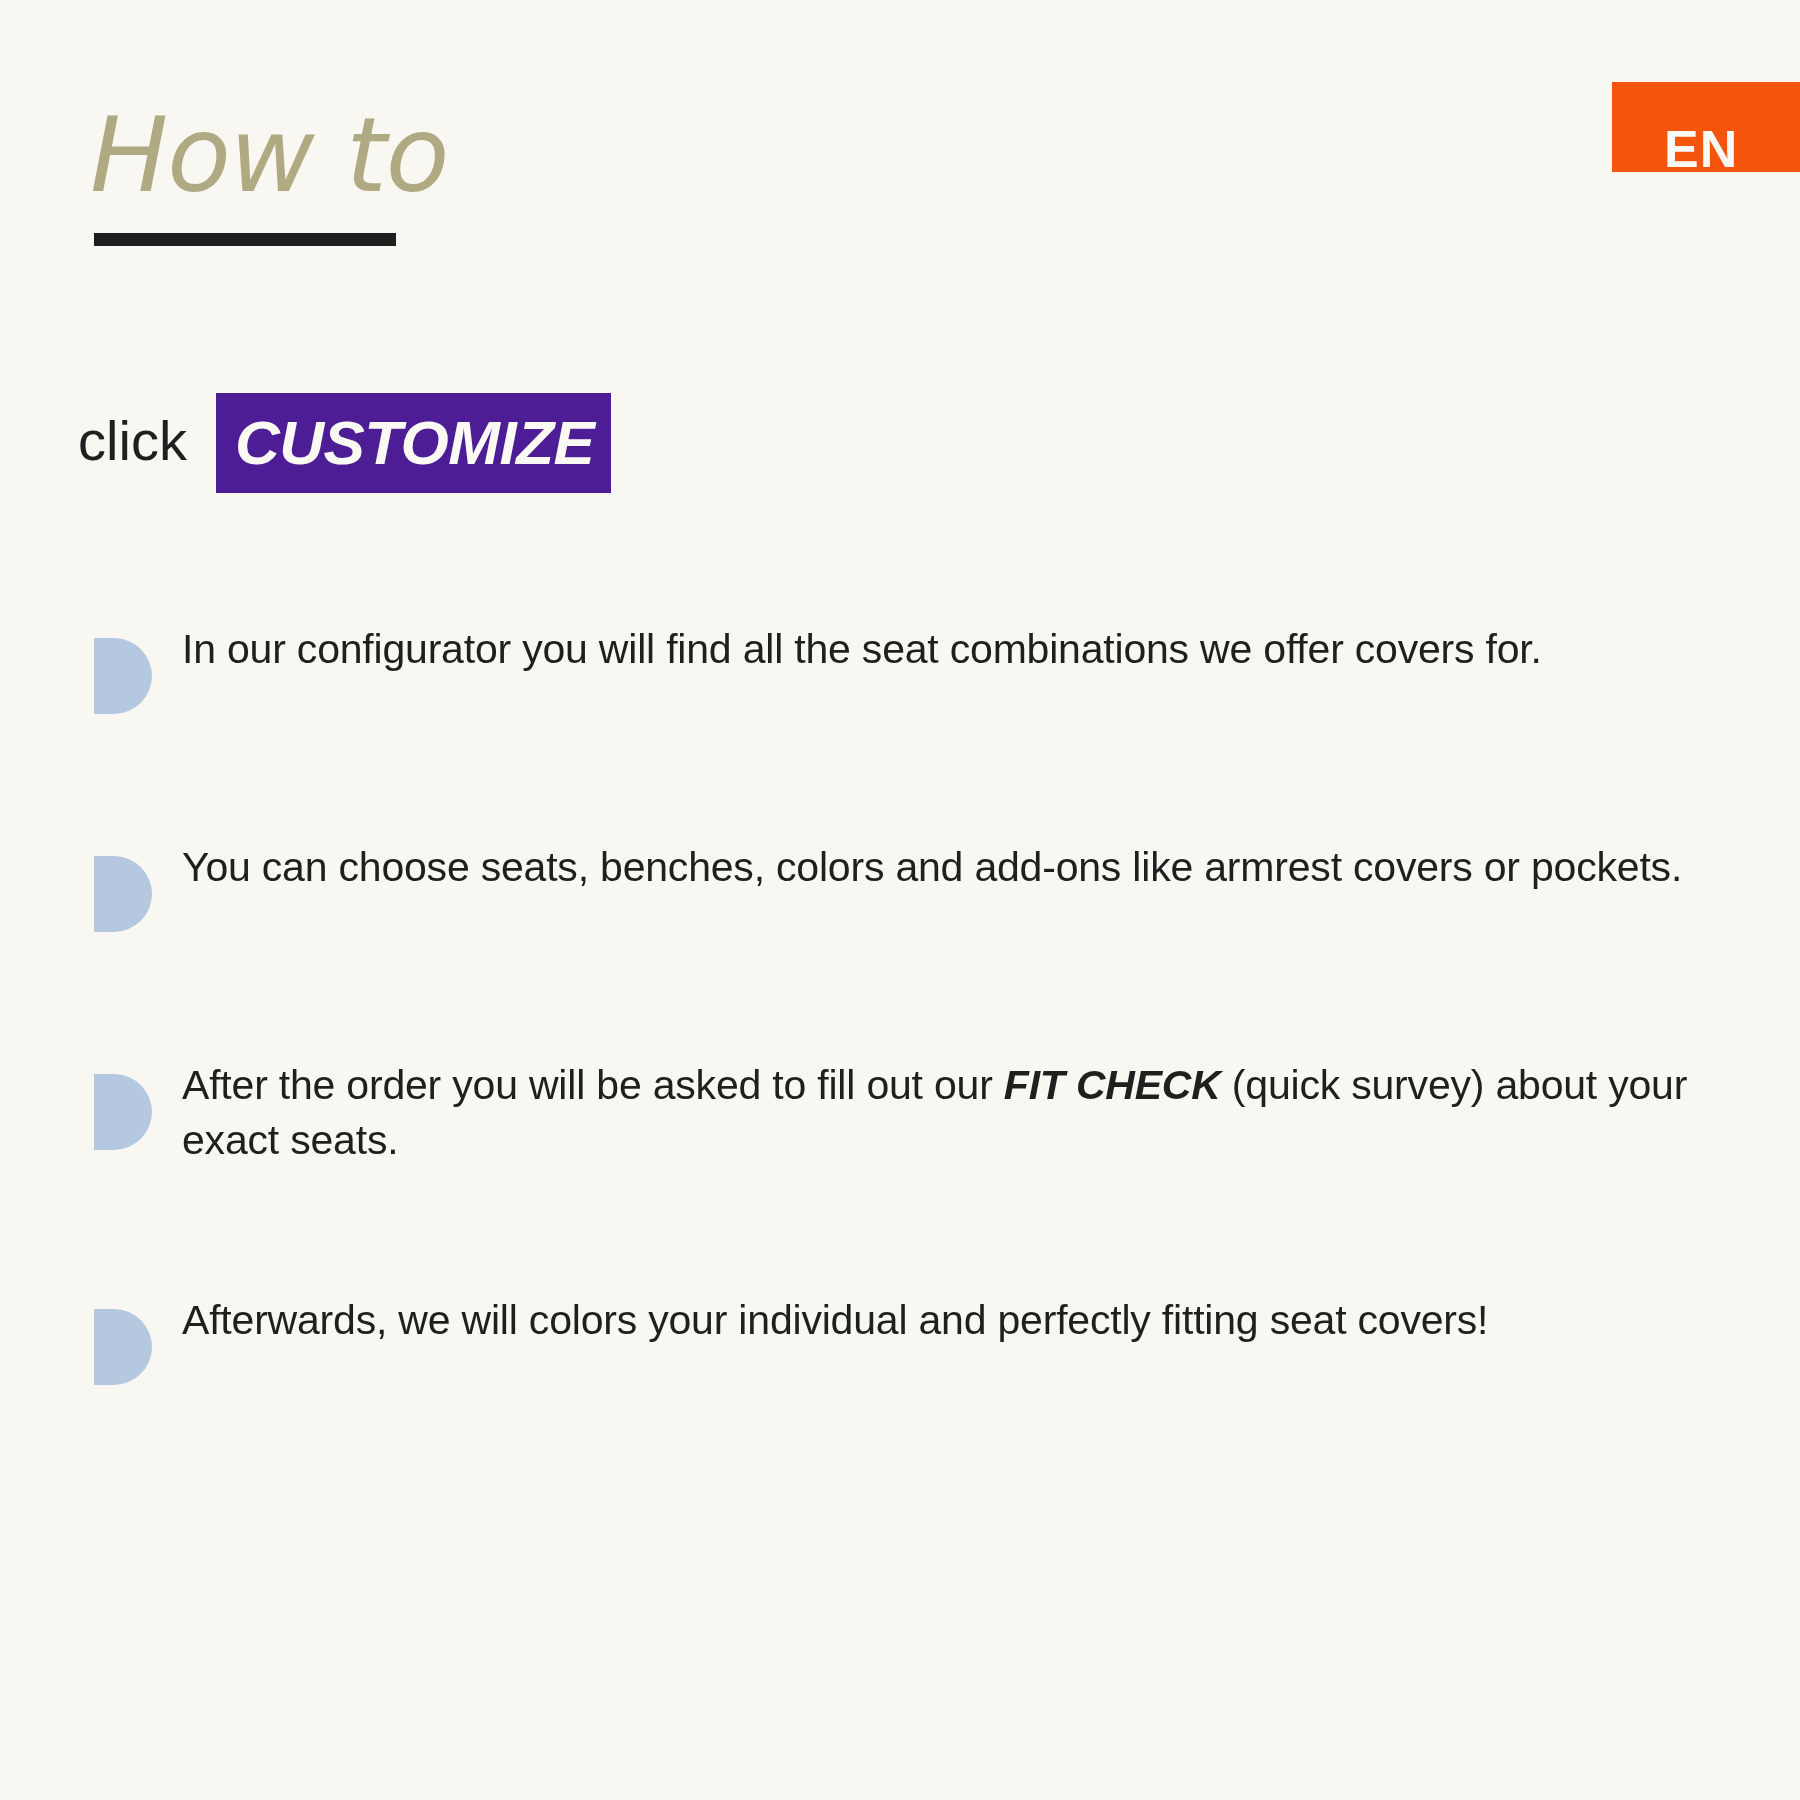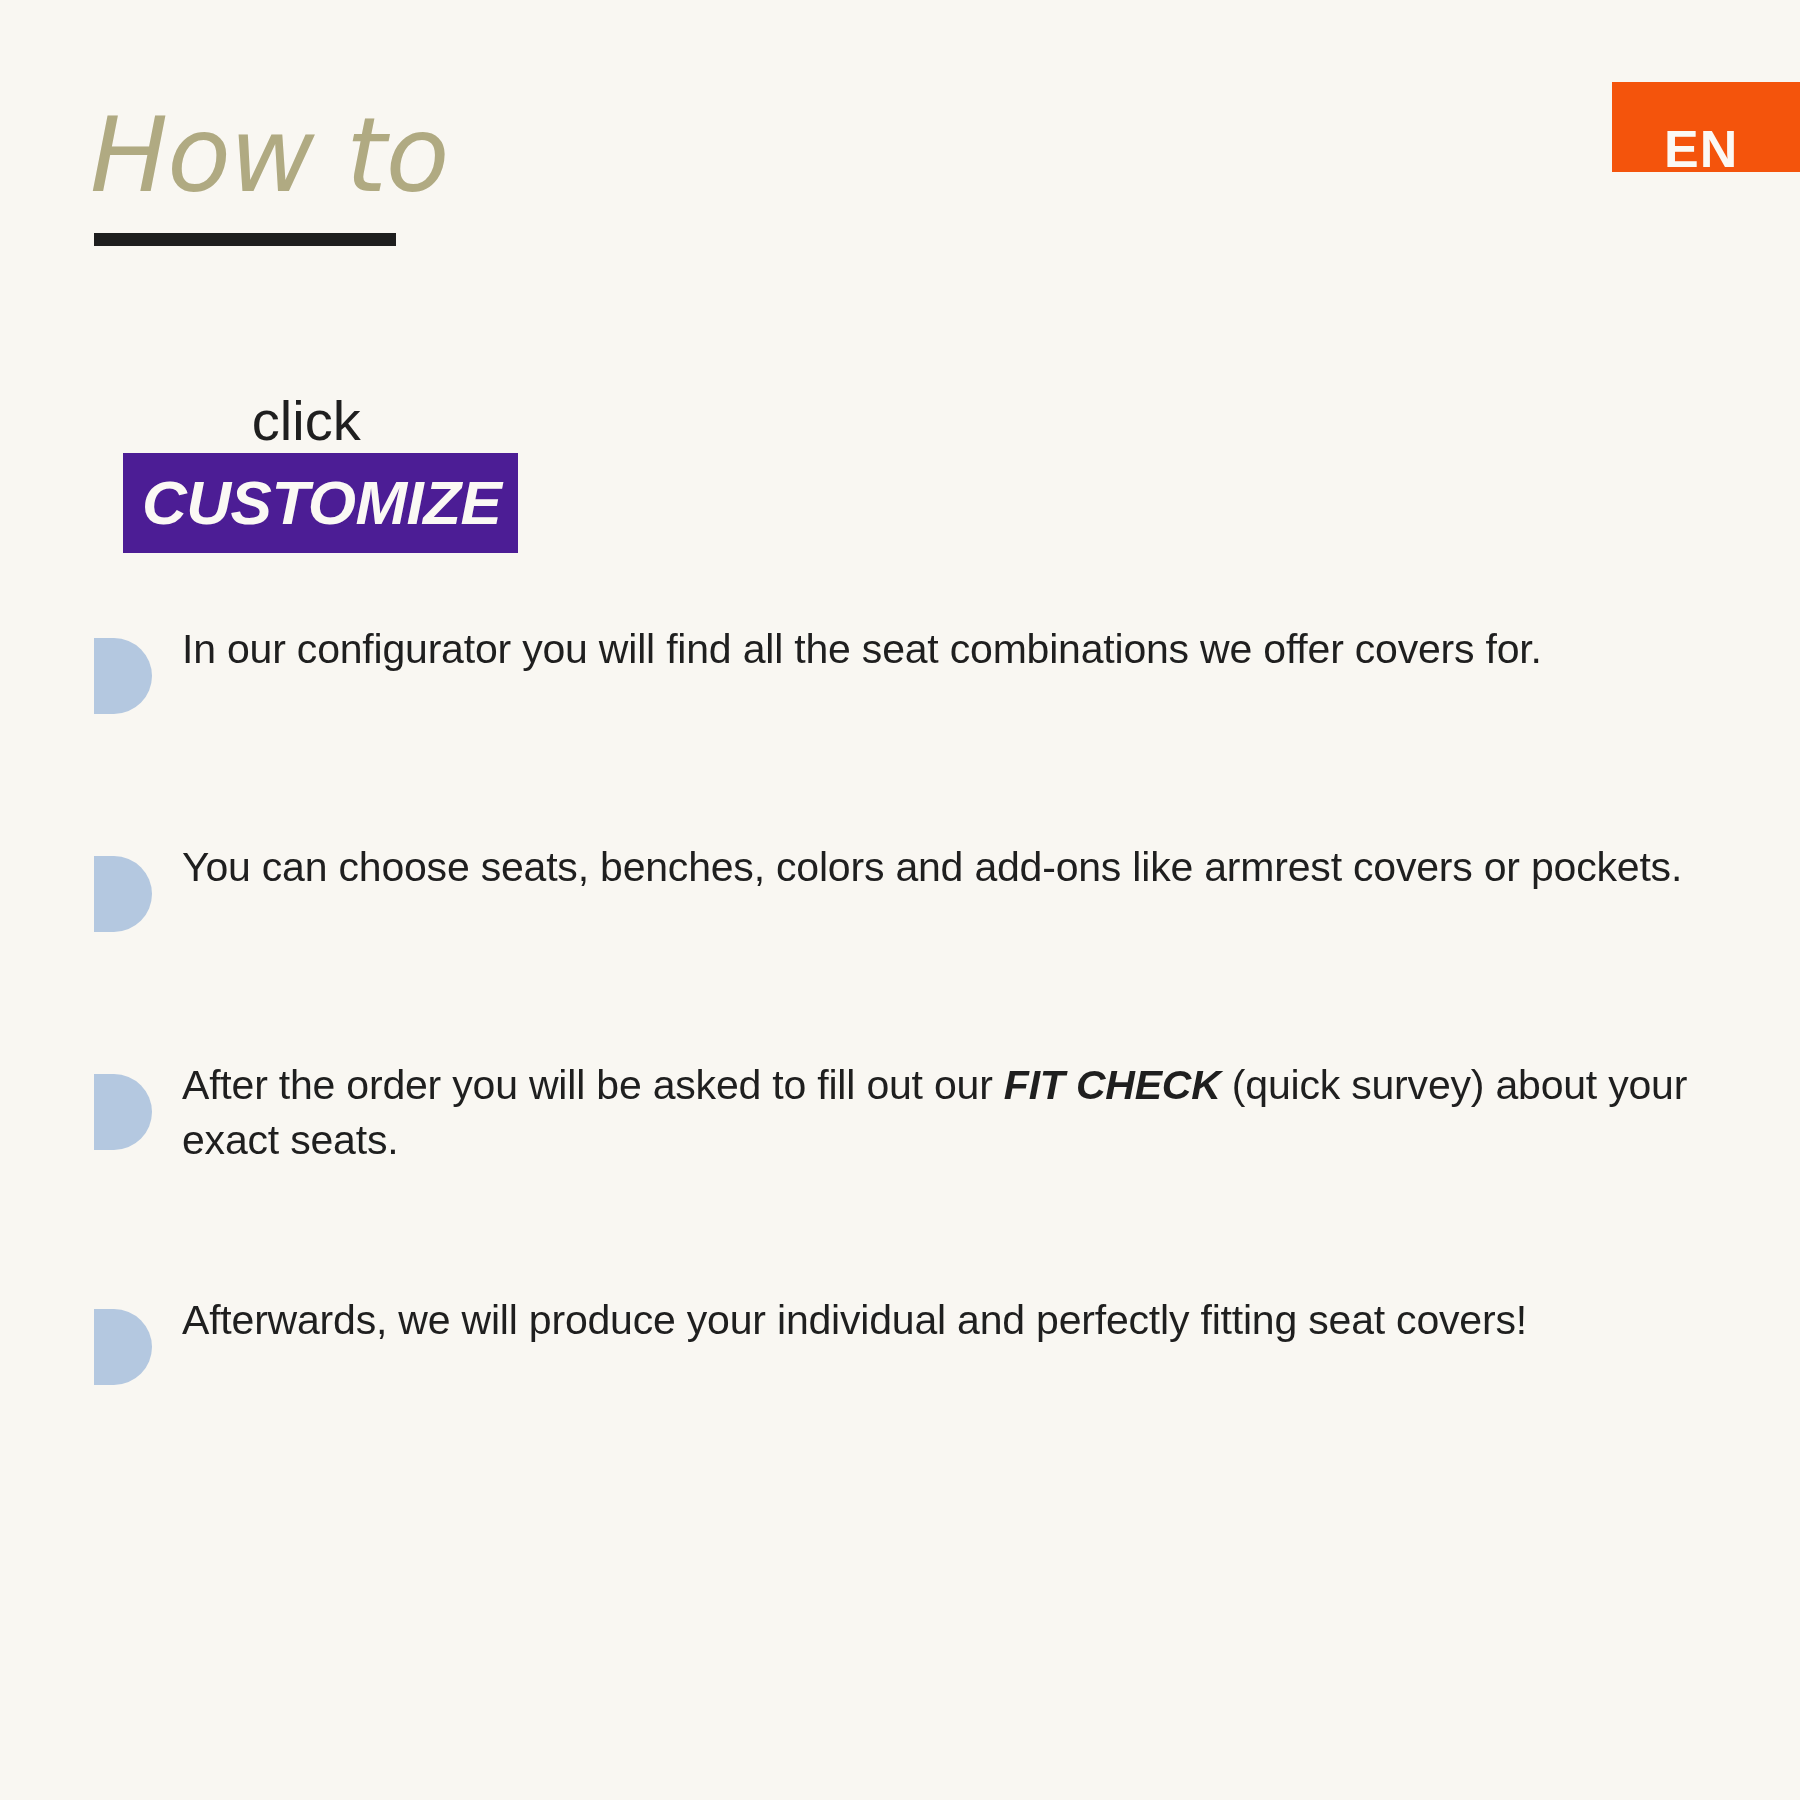--- a/index.html
+++ b/index.html
@@ -65,26 +65,25 @@
     left: 94px;
     top: 233px;
     width: 302px;
     height: 13px;
     background: #1E1E1E;
   }
 
   
   .cta-line {
     position: absolute;
-    left: 94px;
+    left: 78px;
     top: 393px;
     display: flex;
     align-items: center;
     height: 100px;
-    flex-direction: column;
   }
   .cta-prefix {
     font-family: "Liberation Sans", sans-serif;
     font-size: 56px;
     font-weight: 400;
     color: #1F1F1F;
     line-height: 1;
     padding-bottom: 4px;
   }
   .cta-highlight {
@@ -170,18 +169,18 @@
       <div class="bullet-text">You can choose seats, benches, colors and add-ons like armrest covers or pockets.</div>
     </div>
 
     <div class="bullet-row">
       <div class="bullet-marker"></div>
       <div class="bullet-text"><span>After the order you will be asked to fill out our </span><b>FIT CHECK</b><span> (quick survey) about your exact seats.</span></div>
     </div>
 
     <div class="bullet-row">
       <div class="bullet-marker"></div>
-      <div class="bullet-text">Afterwards, we will produce your individual and perfectly fitting seat covers!</div>
+      <div class="bullet-text">Afterwards, we will colors your individual and perfectly fitting seat covers!</div>
     </div>
 
   </div>
 
 </div>
 
 </body></html>

